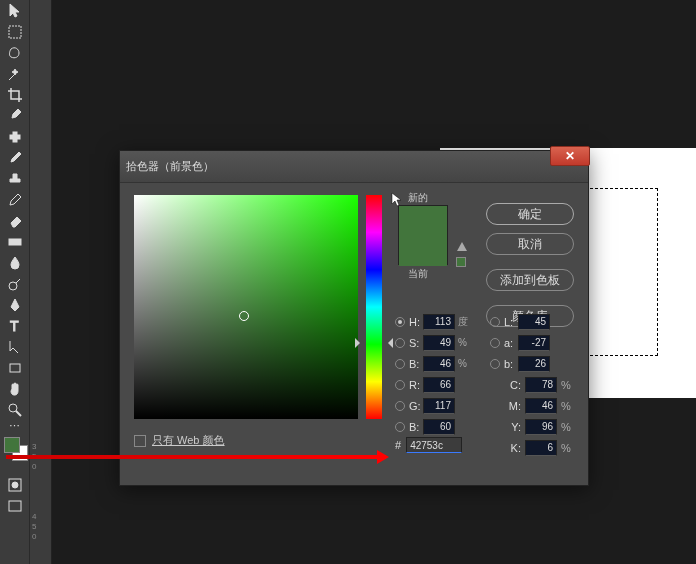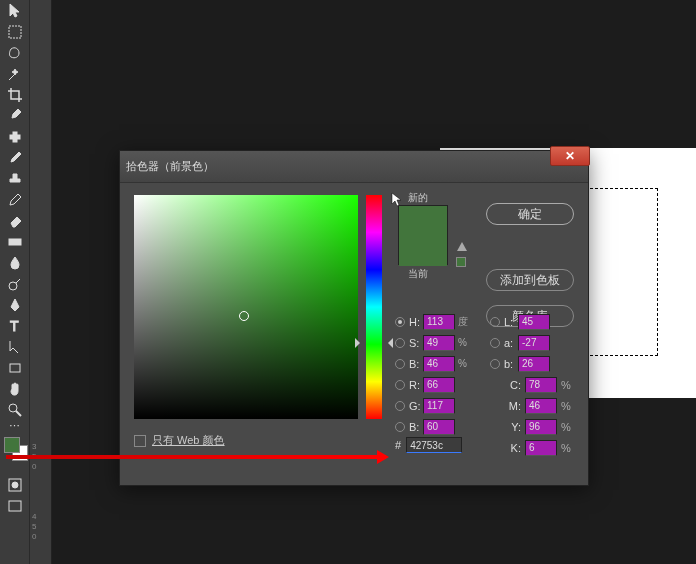--- a/index.html
+++ b/index.html
@@ -45,21 +45,21 @@
     .btn-ok { left: 366px; top: 4px; border-color: #aaa; }
     .btn-cancel { left: 366px; top: 34px; }
     .btn-add { left: 366px; top: 70px; }
     .btn-lib { left: 366px; top: 106px; text-align: center; }
     
     .values { position: absolute; left: 275px; top: 128px; }
     .vrow { display: flex; align-items: center; height: 21px; }
     .rad { width: 10px; height: 10px; border: 1px solid #888; border-radius: 50%; margin-right: 4px; cursor: pointer; display: flex; align-items: center; justify-content: center; }
     .rad.sel::after { content: ''; width: 4px; height: 4px; background: #ccc; border-radius: 50%; }
     .vlbl { width: 14px; color: #ddd; }
-    .vinp { width: 32px; height: 16px; background: #a21caf; border: 1px solid #222; border-bottom-color: #555; color: #ddd; padding: 0 3px; font-size: 10px; text-align: left; }
+    .vinp { width: 32px; height: 16px; background: #0f172a; border: 1px solid #222; border-bottom-color: #555; color: #ddd; padding: 0 3px; font-size: 10px; text-align: right; }
     .vunit { width: 14px; margin-left: 3px; font-size: 10px; color: #aaa; }
     
     .values2 { position: absolute; left: 370px; top: 128px; }
     .values3 { position: absolute; left: 385px; top: 191px; }
     .v3row { display: flex; align-items: center; height: 21px; }
     .v3lbl { width: 16px; color: #ddd; text-align: right; margin-right: 4px; }
     .v3u { color: #aaa; }
     
     .hex-row { position: absolute; left: 275px; top: 254px; display: flex; align-items: center; }
     .hex-lbl { margin-right: 5px; color: #ddd; }
@@ -228,20 +228,21 @@
       <div class="preview-new"></div>
       <div class="preview-cur"></div>
     </div>
     <div class="lbl-cur">当前</div>
     <div class="warn-ic"><svg viewBox="0 0 12 12">
           <path d="M6 1l5 9H1z" fill="#aaa"></path>
         </svg></div>
     <div class="cube-ic"></div>
 
     <div class="btn btn-ok">确定</div>
+    <div class="btn btn-cancel">取消</div>
     <div class="btn btn-add">添加到色板</div>
     <div class="btn btn-lib">颜色库</div>
 
     <div class="values">
       <div class="vrow">
           <span class="rad sel"></span>
           <span class="vlbl">H:</span>
           <input class="vinp" value="113" style="">
           <span class="vunit">度</span>
         </div>

